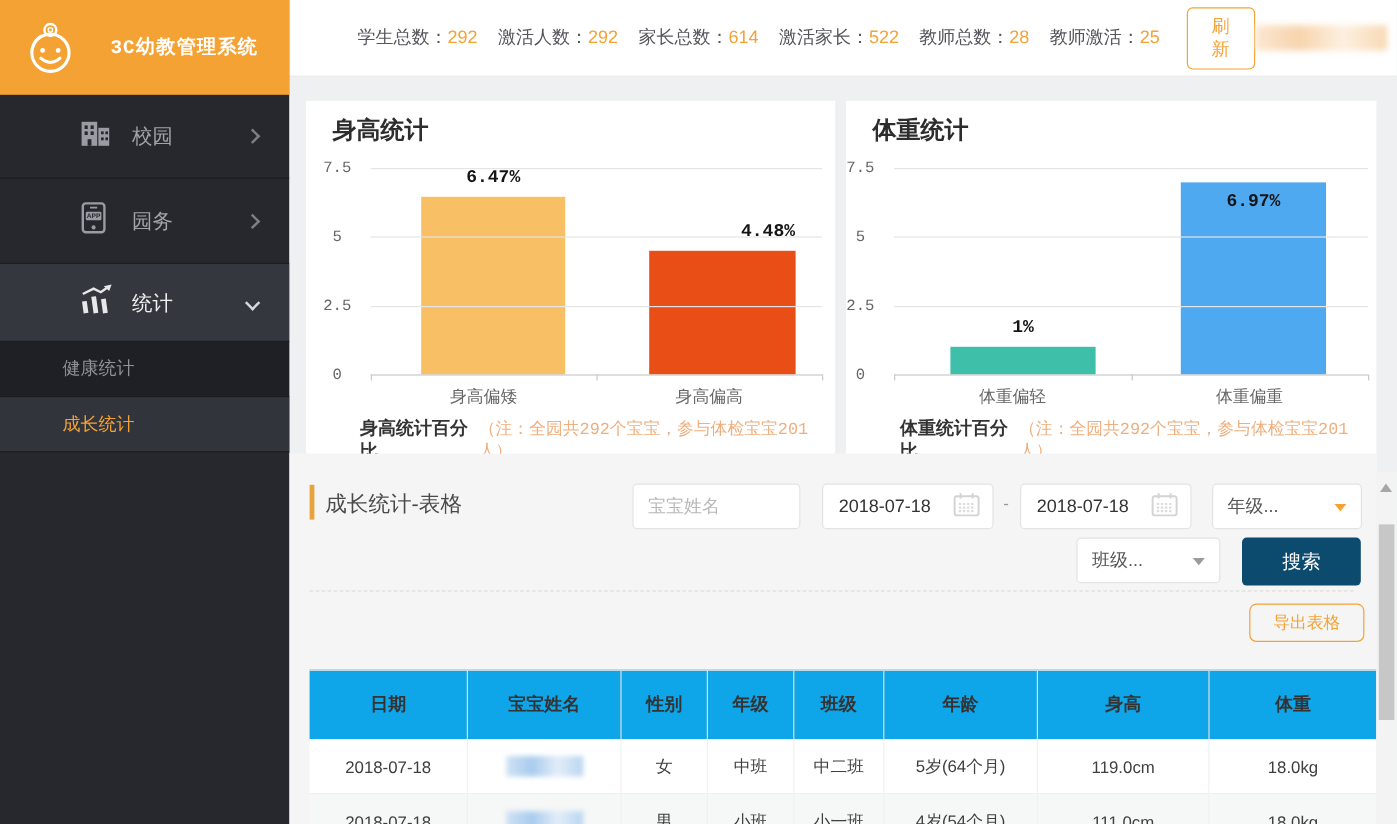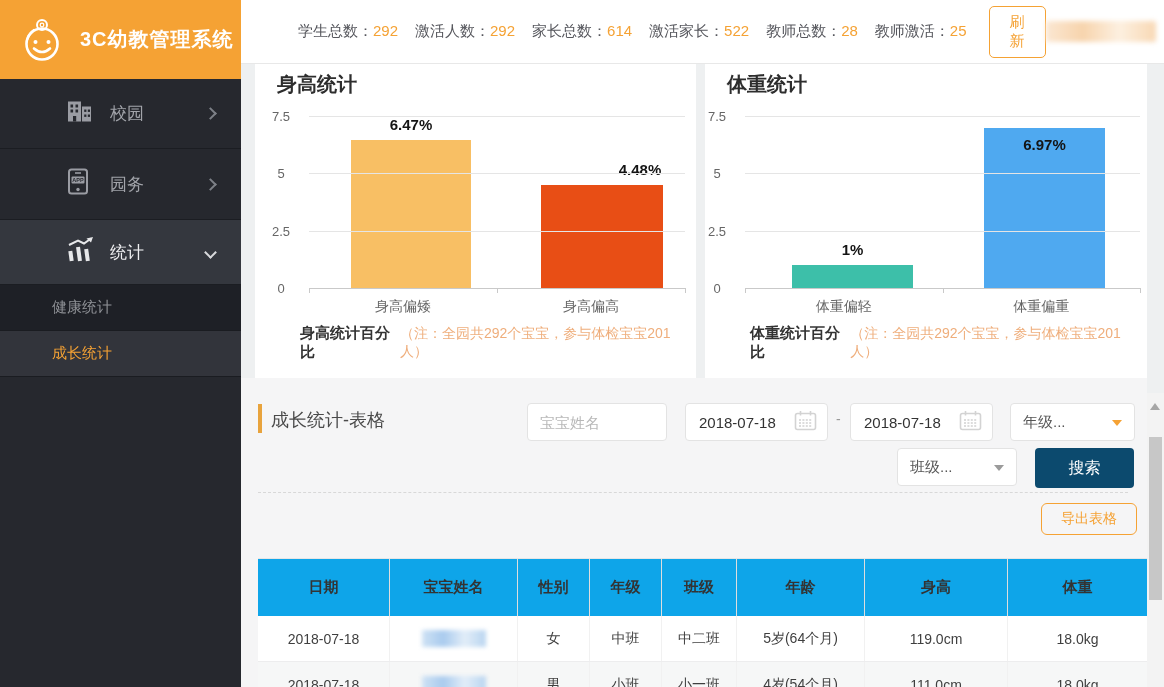--- a/index.html
+++ b/index.html
@@ -3,21 +3,21 @@
 <meta charset="utf-8">
 <style>
   * { margin:0; padding:0; box-sizing:border-box; }
   html,body { width:1164px; height:687px; }
   body { font-family:"Liberation Sans","DejaVu Sans",sans-serif; position:relative; overflow:hidden; background:#eef0f1; }
 
   
   .sidebar { position:absolute; left:0; top:0; width:241px; height:687px; background:#26282e; z-index:5; }
   .logo { height:79px; background:#f5a234; display:flex; align-items:center; padding-left:18px; }
   .logo-mark { width:48px; height:48px; flex:0 0 48px; }
-  .logo-title { color:#fff; font-size:20px; font-weight:bold; margin-left:14px; letter-spacing:1px; }
+  .logo-title { color:#fff; font-size:16px; font-weight:bold; margin-left:26px; letter-spacing:1px;font-family:Liberation Mono, monospace; }
   .nav-item { position:relative; display:flex; align-items:center; border-bottom:1px solid #1b1d22; color:#a2a4aa; font-size:17px; cursor:pointer; padding-left:66px; } 
   .ni-campus { height:70px; } .ni-affairs { height:71px; } .ni-stats { height:65px; background:#34373e; color:#f0f0f2; }
   .nav-icon { position:absolute; left:66px; top:50%; transform:translateY(-50%); }
   .nav-label { margin-left:44px; }
   .chev { width:9px; height:9px; border-right:2px solid #7d8087; border-bottom:2px solid #7d8087; margin-left:auto; margin-right:26px; }
   .chev.right { transform:rotate(-45deg); }
   .chev.down { transform:rotate(45deg); border-color:#d8d9dc; }
   .subnav { background:#1e2026; }
   .subnav-item { height:46px; display:flex; align-items:center; padding-left:52px; font-size:15px; color:#8f9196; cursor:pointer; border-bottom:1px solid #1a1c21; }
   .subnav-item.active { background:#32343b; color:#f5a234; }
@@ -26,21 +26,21 @@
   .topbar { position:absolute; left:241px; top:0; width:923px; height:64px; background:#fff; border-bottom:1px solid #e8e8e8; display:flex; align-items:center; padding:0 18px 0 21px; z-index:4; }
   .stats { display:flex; gap:17px;margin-left:36px; }
   .stat { font-size:15px; color:#55565c; white-space:nowrap; }
   .stat .v { color:#f5a234; }
   .refresh-btn { margin-left:22px; padding:6px 20px; border:1px solid #f5a234; color:#f5a234; background:#fff; border-radius:5px; font-size:15px; cursor:pointer; }
   .user { margin-left:auto; display:flex; align-items:center; gap:9px; cursor:pointer; }
   .blur-name { width:110px; height:21px; border-radius:2px; background:linear-gradient(90deg,#fbe7d2,#f7d4ad,#fdf0e0,#f8d8b4); filter:blur(2.5px); }
   .tri { width:0; height:0; border:6px solid transparent; border-top:8px solid #f5a234; margin-top:7px; }
 
   
-  .chart-panel { position:absolute; top:60px; height:343px; background:#fff; z-index:2; }
+  .chart-panel { position:absolute; top:84px; height:343px; background:#fff; z-index:2;font-family:Liberation Mono, monospace; }
   .cp-left  { left:255px; width:441px; }
   .cp-right { left:705px; width:442px; }
   .cp-title { position:absolute; left:22px; top:11px; font-size:20px; font-weight:bold; color:#2d2d2d; }
   .plot { position:absolute; top:56px; height:172px; }
   .cp-left  .plot { left:54px; width:376px; }
   .cp-right .plot { left:40px; width:395px; }
   .gridline { position:absolute; left:0; right:0; height:1px; background:#e5e5e5; }
   .gridline.axis { background:#c9c9c9; }
   .ylabel { position:absolute; left:-46px; width:36px; text-align:center; transform:translateY(-50%); font-size:13px; color:#666; }
   .xtick { position:absolute; top:172px; width:1px; height:5px; background:#c9c9c9; }

